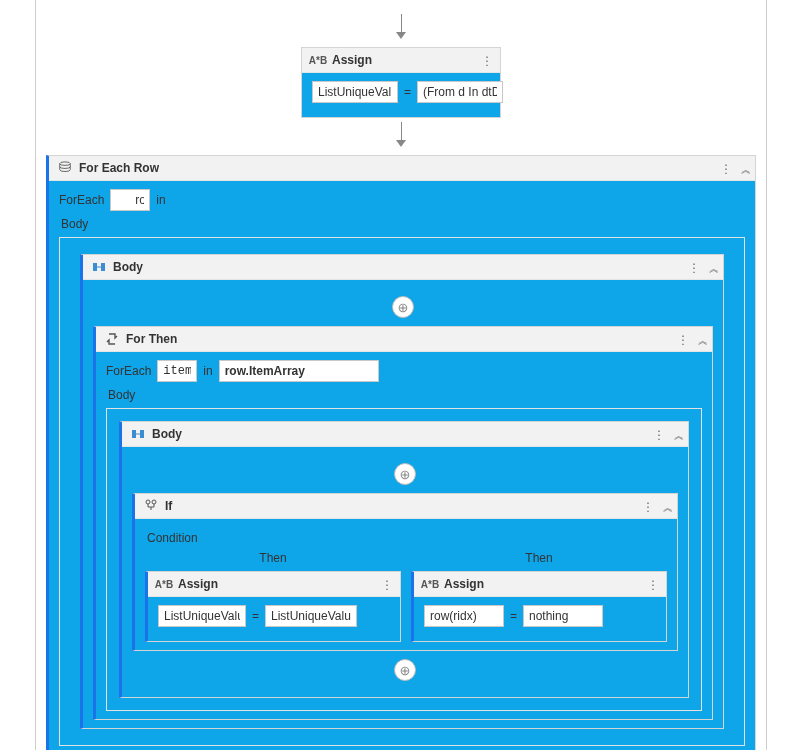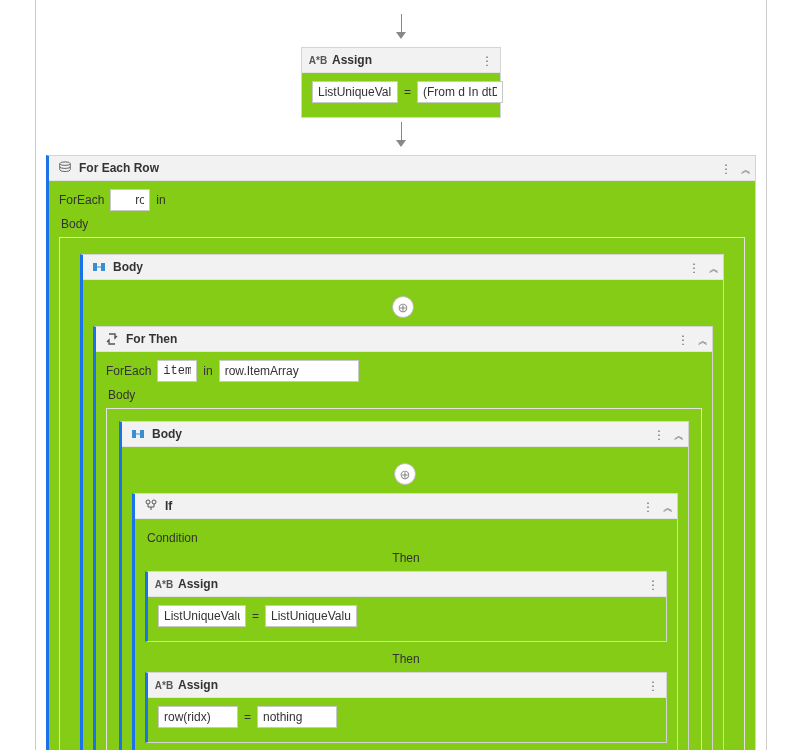--- a/index.html
+++ b/index.html
@@ -1,38 +1,38 @@
 <!DOCTYPE html>
 <html><head>
 <meta charset="utf-8">
 <style>
   * { box-sizing: border-box; font-family: "Segoe UI", Arial, sans-serif; font-size: 12px; }
   body { margin: 0; background: #fff; width: 787px; height: 750px; position: relative; }
   .canvas { position: absolute; left: 35px; top: 0; right: 20px; bottom: 0; border-left: 1px solid #ccc; border-right: 1px solid #ccc; padding-top: 10px; }
   .arrow-down { display: flex; flex-direction: column; align-items: center; margin: 4px auto 8px auto; }
   .arrow-line { width: 1px; height: 18px; background: #888; }
   .arrow-head { width: 0; height: 0; border-left: 5px solid transparent; border-right: 5px solid transparent; border-top: 7px solid #888; }
-  .activity { border: 1px solid #d4d4d4; background: #84cc16; position: relative; }
+  .activity { border: 1px solid #d4d4d4; background: #0ea5e9; position: relative; }
   .activity.centered { margin: 0 auto; }
   .act-header { display: flex; align-items: center; background: #f2f2f2; border-bottom: 1px solid #e4e4e4; padding: 5px 8px; position: relative; }
   .act-header .icon { width: 16px; height: 14px; display: inline-flex; align-items: center; justify-content: center; margin-right: 6px; font-size: 10px; color: #555; font-weight: bold; }
   .act-header .title { color: #333; font-weight: 600; }
   .menu-dots { position: absolute; right: 24px; top: 6px; cursor: pointer; color: #666; letter-spacing: -1px; }
   .menu-dots.solo { right: 8px; }
   .chevrons { position: absolute; right: 6px; top: 7px; cursor: pointer; color: #666; font-size: 10px; letter-spacing: -2px; }
   .act-body { padding: 8px 10px; }
   .field-row { display: flex; align-items: center; gap: 6px; margin-bottom: 6px; }
   .label { color: #333; }
   input.txt { border: 1px solid #c8c8c8; background: #fff; padding: 3px 5px; height: 22px; color: #333; font-size: 12px; }
   .eq { color: #333; }
   .blue-bar { border-left: 3px solid #1a73e8; }
   .sect-label { color: #333; margin: 4px 0 6px 2px; }
   .nested { margin: 8px 12px; }
   .add-btn { width: 22px; height: 22px; border: 1px solid #bbb; border-radius: 50%; background: #fff; color: #888; display: flex; align-items: center; justify-content: center; margin: 8px auto; cursor: pointer; font-size: 13px; line-height: 1; }
-  .if-columns { display: flex; gap: 10px; margin-top: 6px; flex-direction: column; }
+  .if-columns { display: flex; gap: 10px; margin-top: 6px; }
   .if-col { flex: 1; }
   .if-col .col-title { text-align: center; color: #333; margin-bottom: 6px; }
   .thin-border { border: 1px solid #e2e2e2; padding: 8px; }
   svg.db-ico { width:14px; height:14px; }
 </style>
 </head>
 <body>
 
 <div class="canvas">
 
@@ -109,21 +109,21 @@
                 </span>
                 <span class="title">For Then</span>
                 <span class="menu-dots">⋮</span>
                 <span class="chevrons">︽</span>
               </div>
               <div class="act-body">
                 <div class="field-row">
                   <span class="label">ForEach</span>
                   <input class="txt" style="width: 40px; font-family: Liberation Mono, monospace;" value="item">
                   <span class="label">in</span>
-                  <input class="txt" style="width: 140px;" value="row.ItemArray">
+                  <input class="txt" style="width: 160px; font-weight: bold;" value="row.ItemArray">
                 </div>
                 <div class="sect-label">Body</div>
 
                 <div class="thin-border">
 
                   <div class="activity blue-bar nested" style="margin:4px 4px;">
                     <div class="act-header">
                       <span class="icon">
                         <svg width="14" height="14" viewBox="0 0 14 14">
                             <rect x="1" y="3" width="4" height="8" fill="#3a8dd0"></rect>

